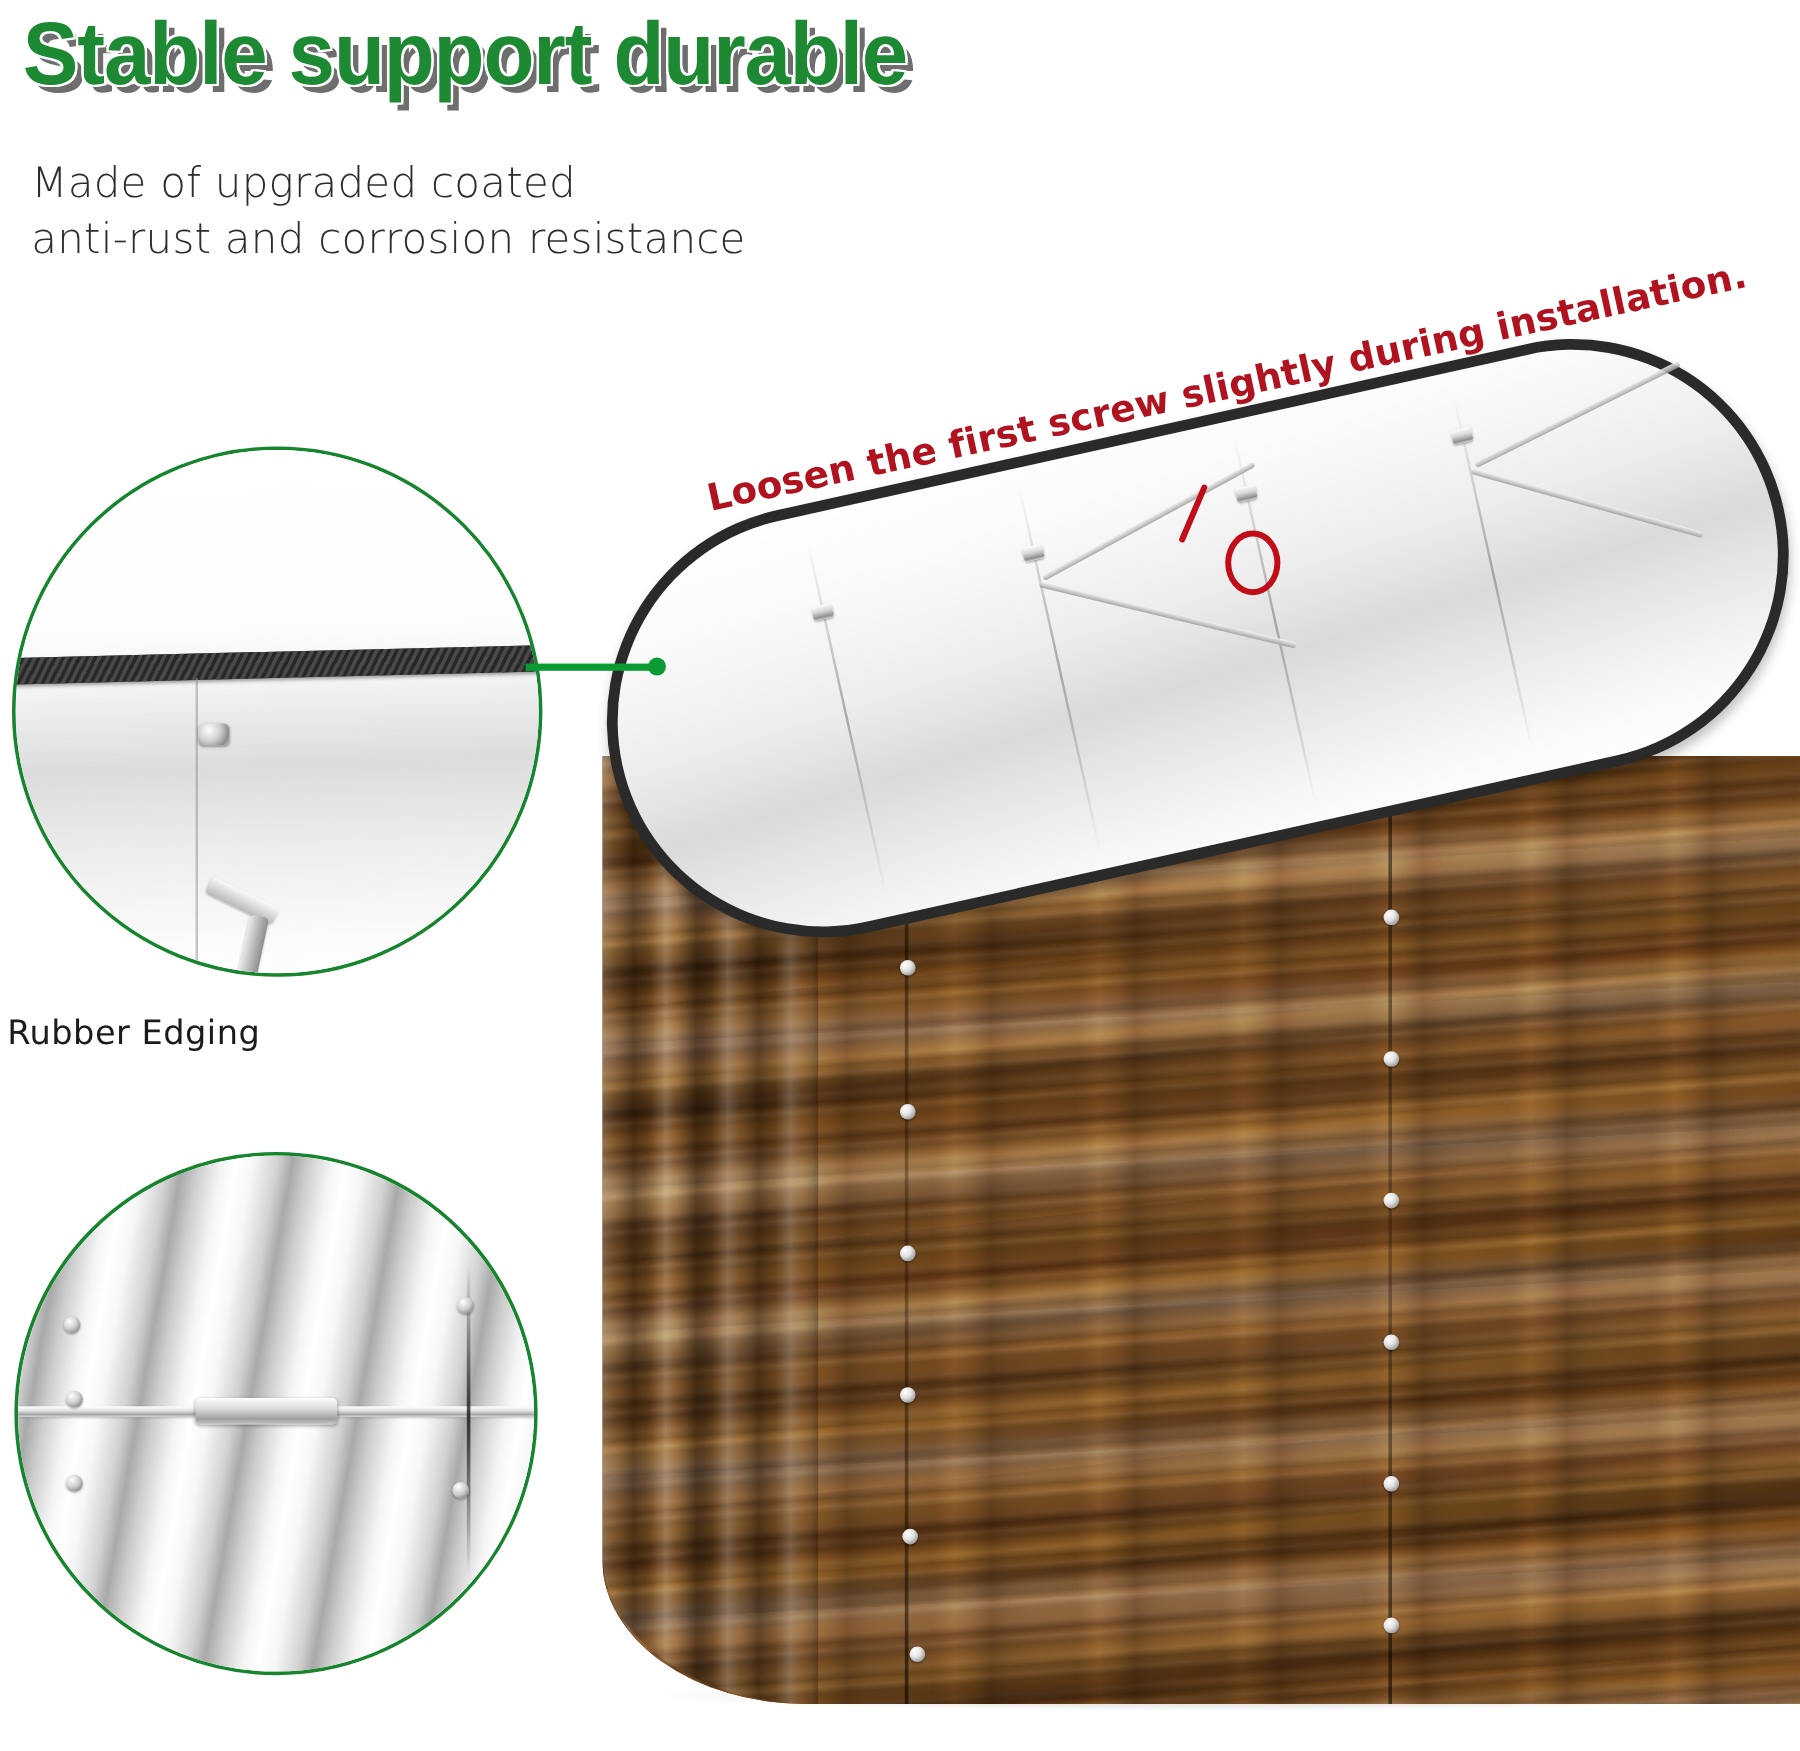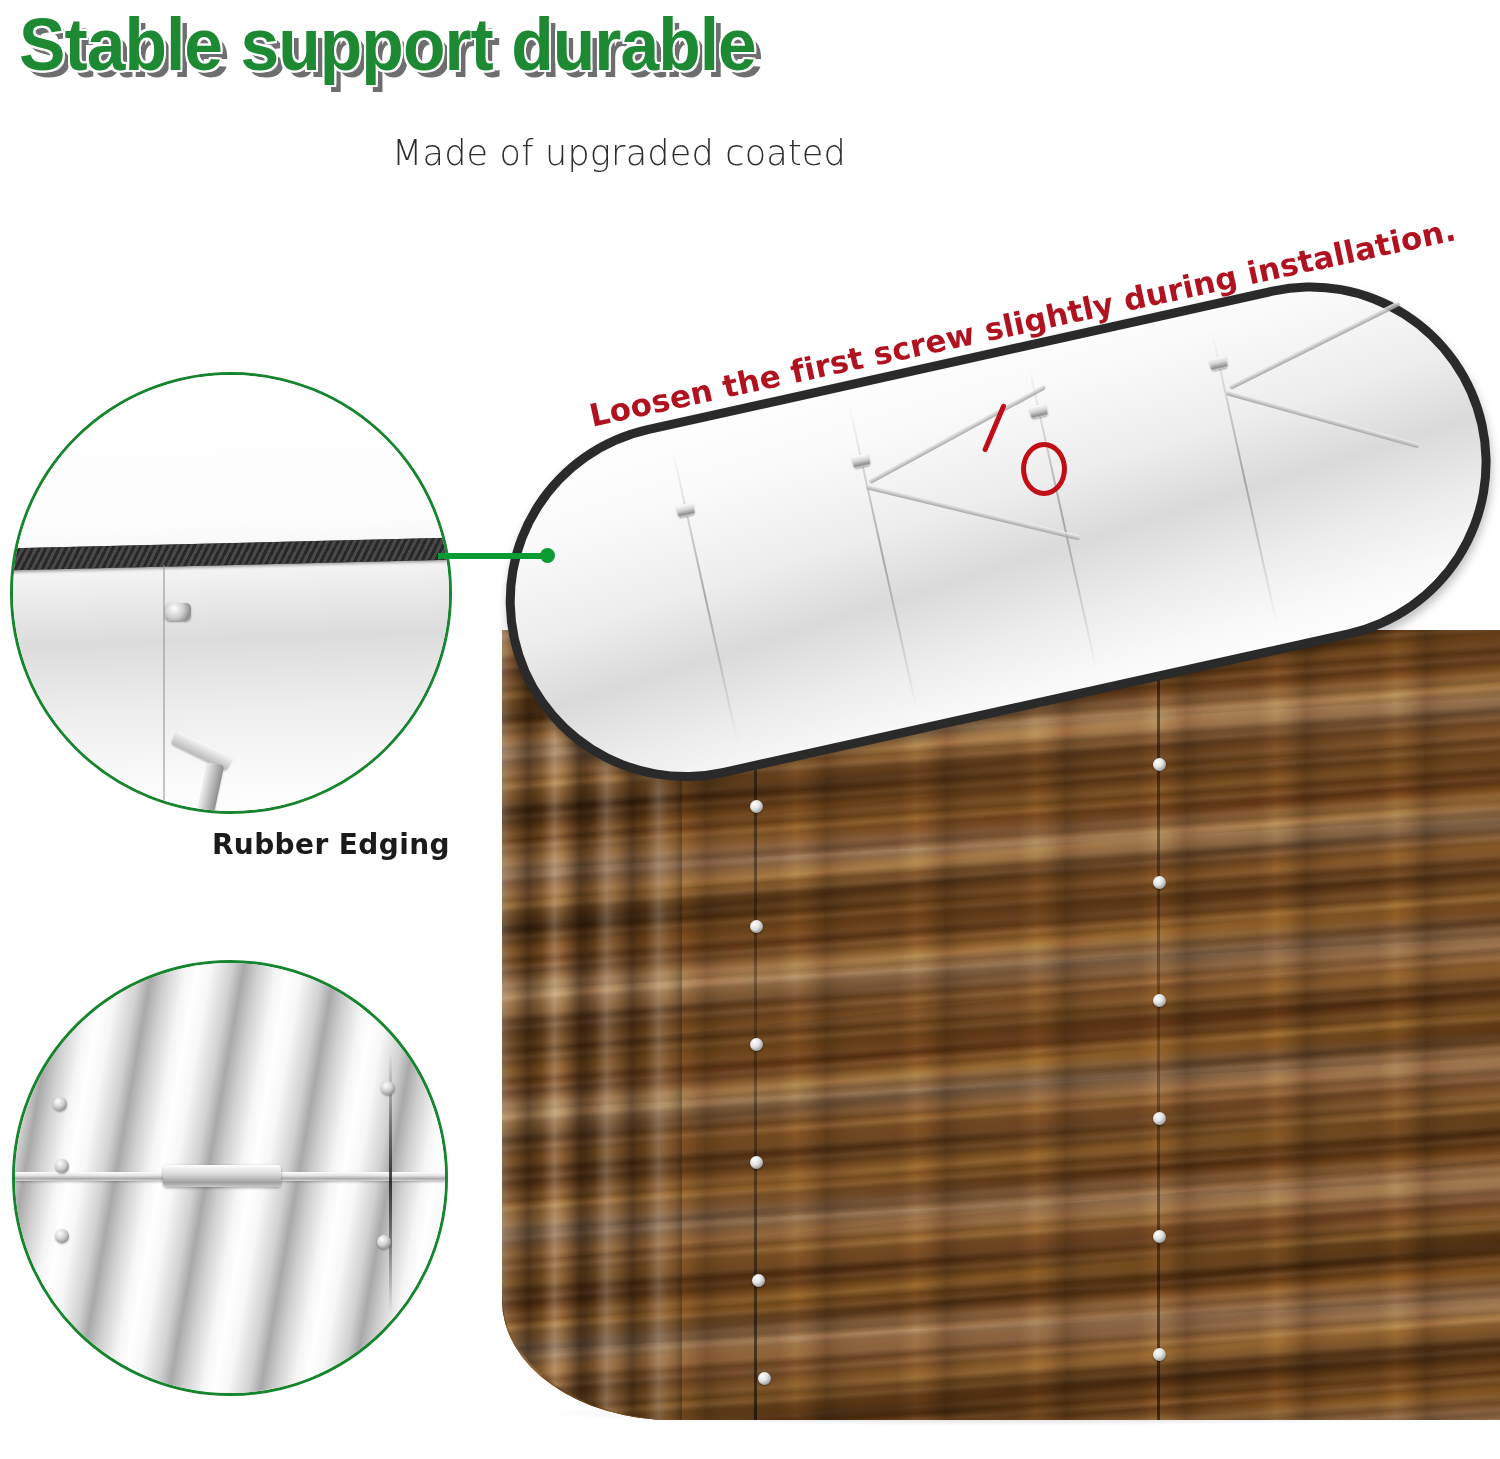--- a/index.html
+++ b/index.html
@@ -21,30 +21,30 @@
        2px 2px 0 #ffffff, -2px 2px 0 #ffffff, 2px -2px 0 #ffffff, -2px -2px 0 #ffffff,
        7px 7px 0 #6e6e6e;
   }
   #headline-bar{position:absolute;left:8px;top:63px;width:925px;height:15px;
      background:#6e6e6e;border-radius:7px;z-index:-1;}
 
   
   #subcopy{position:absolute;left:26px;top:130px;width:820px;
      font-family:"DejaVu Sans","Liberation Sans",sans-serif;
      font-weight:300;font-size:35px;line-height:47px;color:#2d2d2d;
-     letter-spacing:.2px;text-align:right;}
+     letter-spacing:.2px;}
   #subcopy div{white-space:nowrap;}
 
   
   .callout{position:absolute;}
   .circle{position:absolute;border-radius:50%;border:3px solid #16852e;
       overflow:hidden;background:#ffffff;}
-  .cap-label{position:absolute;width:100%;text-align:right;
+  .cap-label{position:absolute;width:100%;text-align:left;
       font-family:"DejaVu Sans","Liberation Sans",sans-serif;
-      font-weight:bold;font-size:28px;color:#1b1b1b;letter-spacing:.4px;}
+      font-weight:normal;font-size:28px;color:#1b1b1b;letter-spacing:.4px;margin-top:16px;}
 
   
   .panel-silver{position:absolute;inset:0;
      background:
        linear-gradient(178deg,#ffffff 0%,#fdfdfd 34%,#f3f3f3 45%,#dcdcdc 60%,
                        #eeeeee 76%,#fbfbfb 92%,#ffffff 100%);}
   .rubber-strip{position:absolute;left:-6%;width:112%;height:22px;
      background:
        repeating-linear-gradient(118deg,#4a4a4a 0 3px,#272727 3px 6px),
        linear-gradient(180deg,#4d4d4d,#1c1c1c 55%,#3a3a3a);
@@ -160,20 +160,21 @@
 </head>
 <body>
 
 <div id="headline-wrap">
   <div id="headline-bar"></div>
   <div id="headline">Stable support durable</div>
 </div>
 
 <div id="subcopy">
   <div>Made of upgraded coated</div>
+  <div>anti-rust and corrosion resistance</div>
 </div>
 
 <div id="bed">
 
   <div id="wall">
     <div id="wall-front">
       <div class="wood"></div>
       <div class="wood-bands"></div>
       <div class="wood-shine"></div>
 

